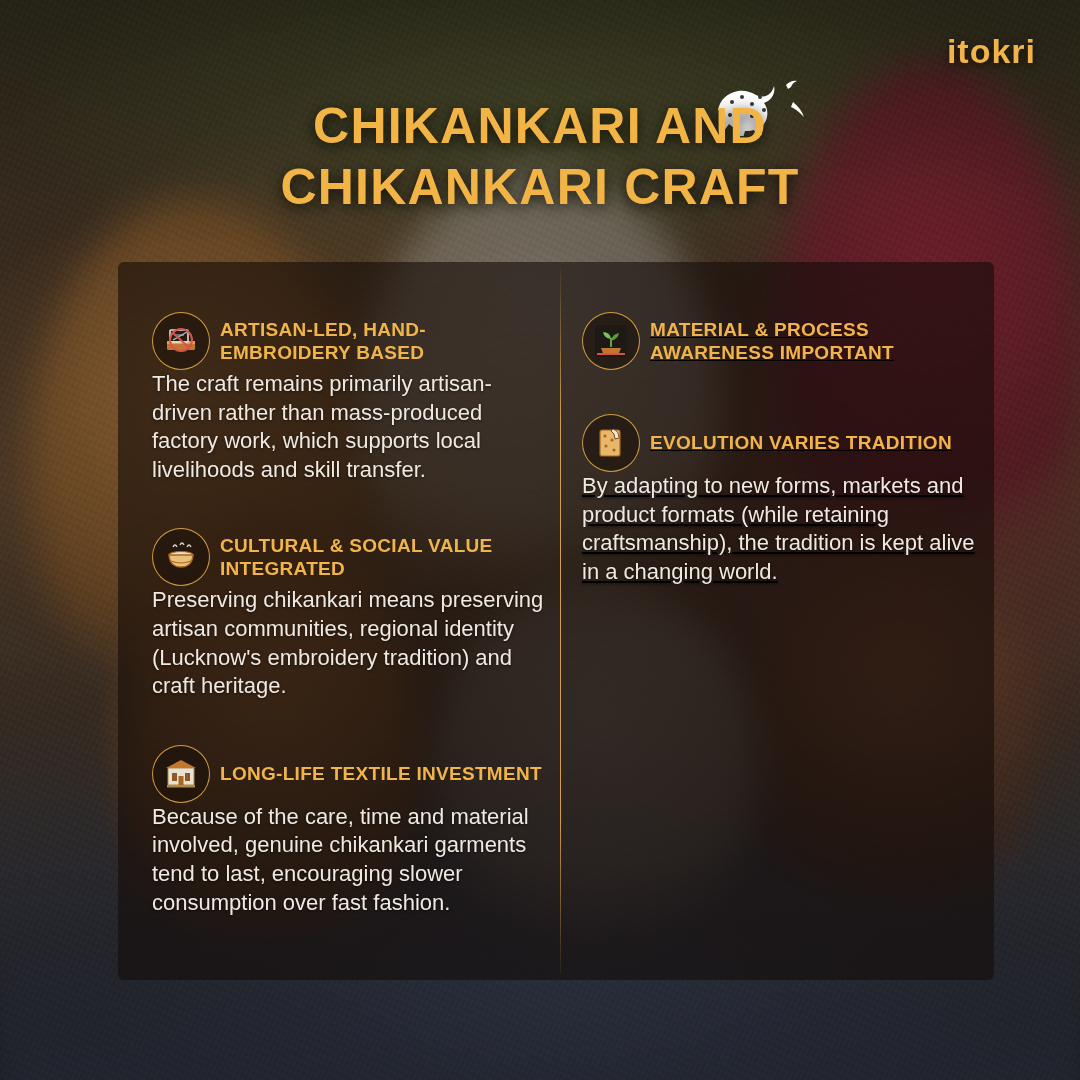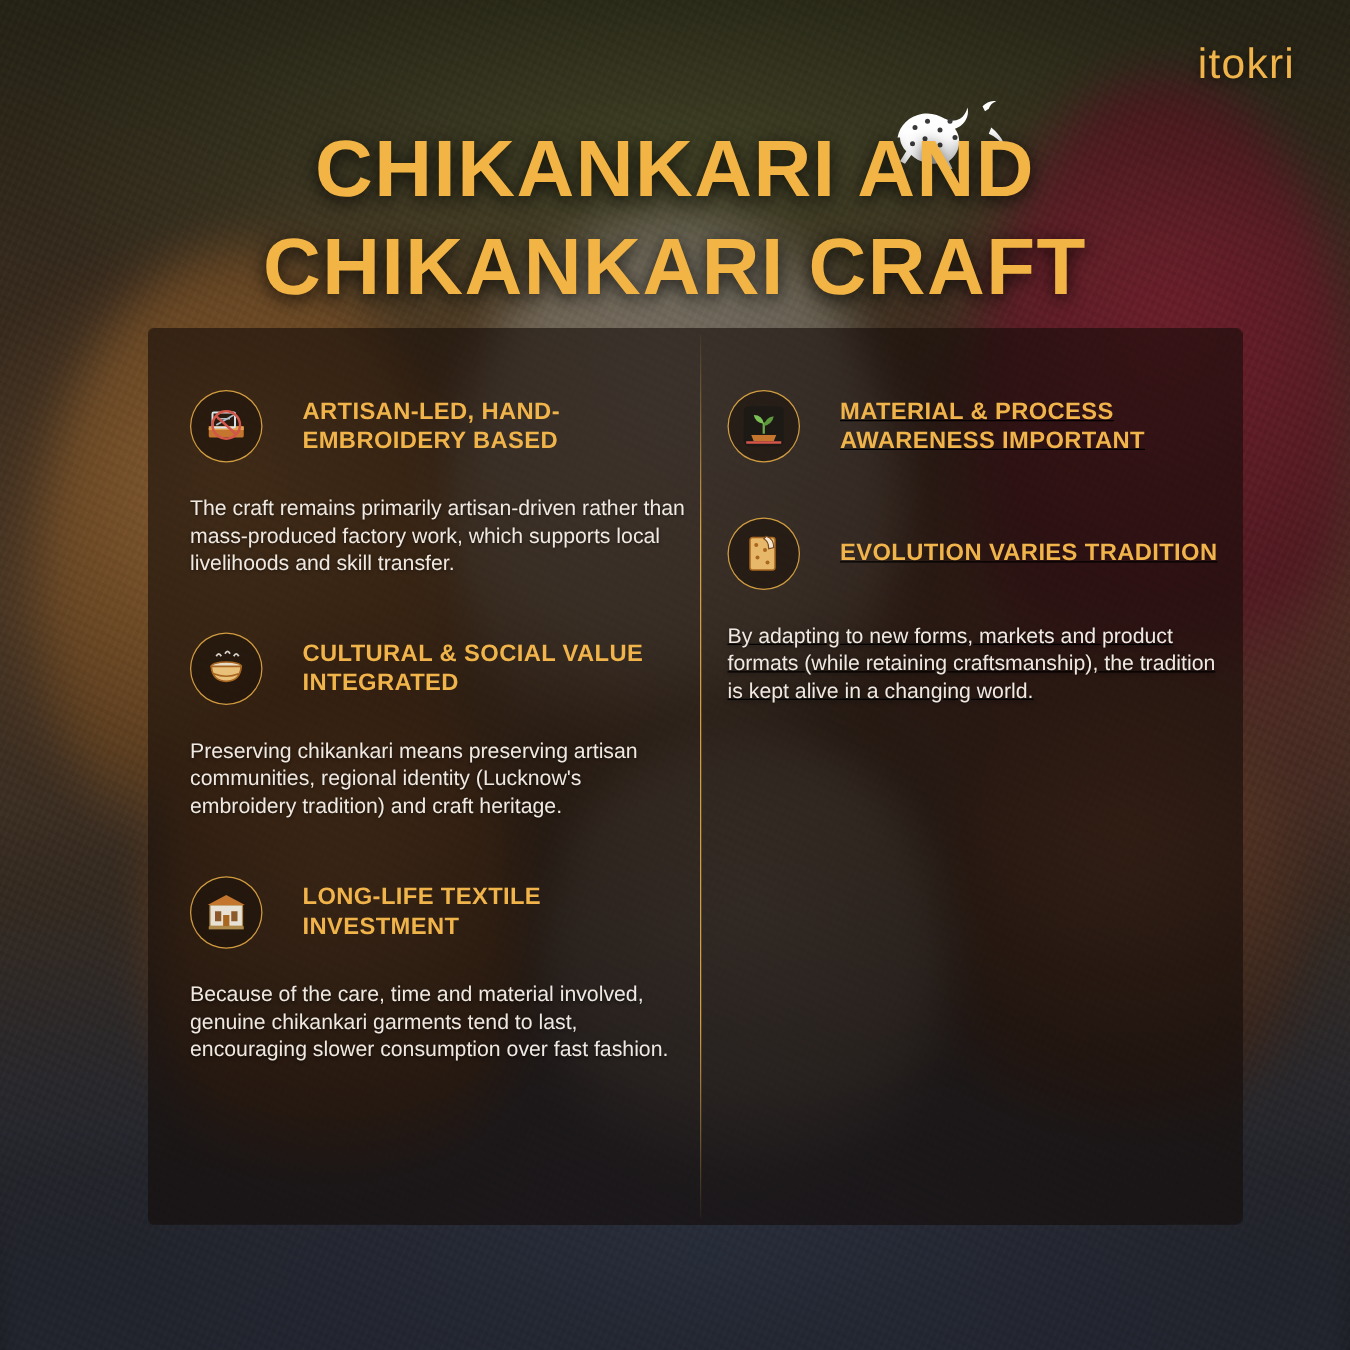--- a/index.html
+++ b/index.html
@@ -64,34 +64,34 @@
       linear-gradient(180deg, rgba(10,6,4,0.45) 0%, rgba(10,6,4,0.30) 18%, rgba(10,6,4,0.28) 60%, rgba(10,8,6,0.55) 100%);
   }
 
   
   .logo {
     position: absolute;
     top: 34px;
     right: 44px;
     color: #f0b44a;
     font-size: 34px;
-    font-weight: normal;
+    font-weight: bold;
     letter-spacing: 1px;
     line-height: 1;
     text-shadow: 0 2px 8px rgba(0,0,0,0.6);
   }
 
   .title {
     position: absolute;
     top: 96px;
     left: 0;
     width: 1080px;
     text-align: center;
     color: #f2b445;
-    font-size: 64px;
+    font-size: 50px;
     font-weight: bold;
     letter-spacing: 1.2px;
     line-height: 1.22;
     text-shadow: 0 3px 14px rgba(0,0,0,0.75);
   }
 
   .leopard {
     position: absolute;
     top: 66px;
     left: 700px;
@@ -123,21 +123,21 @@
     position: absolute;
     width: 400px;
   }
   .col-left  { left: 152px; top: 312px; }
   .col-right { left: 582px; top: 312px; text-decoration: underline; }
 
   .item { margin-bottom: 44px; }
   .item-head {
     display: flex;
     align-items: center;
-    gap: 32px;
+    gap: 10px;
   }
   .icon-circle {
     flex: 0 0 auto;
     width: 56px;
     height: 56px;
     border-radius: 50%;
     border: 1px solid rgba(240,180,74,0.85);
     background: rgba(25,16,10,0.55);
     display: flex;
     align-items: center;
@@ -146,23 +146,23 @@
   }
   .item-title {
     color: #f0b44a;
     font-size: 19px;
     font-weight: bold;
     line-height: 1.22;
     letter-spacing: 0.3px;
     max-width: 330px;
   }
   .item-body {
-    margin-top: 26px;
+    margin-top: 0;
     color: #efe9e2;
-    font-size: 17px;
+    font-size: 22px;
     line-height: 1.30;
     max-width: 400px;
     text-shadow: 0 1px 3px rgba(0,0,0,0.55);
   }
   .col-left .item-body { max-width: 398px; }
   .col-right .item-body { max-width: 400px; }
 </style>
 </head>
 <body>
 

